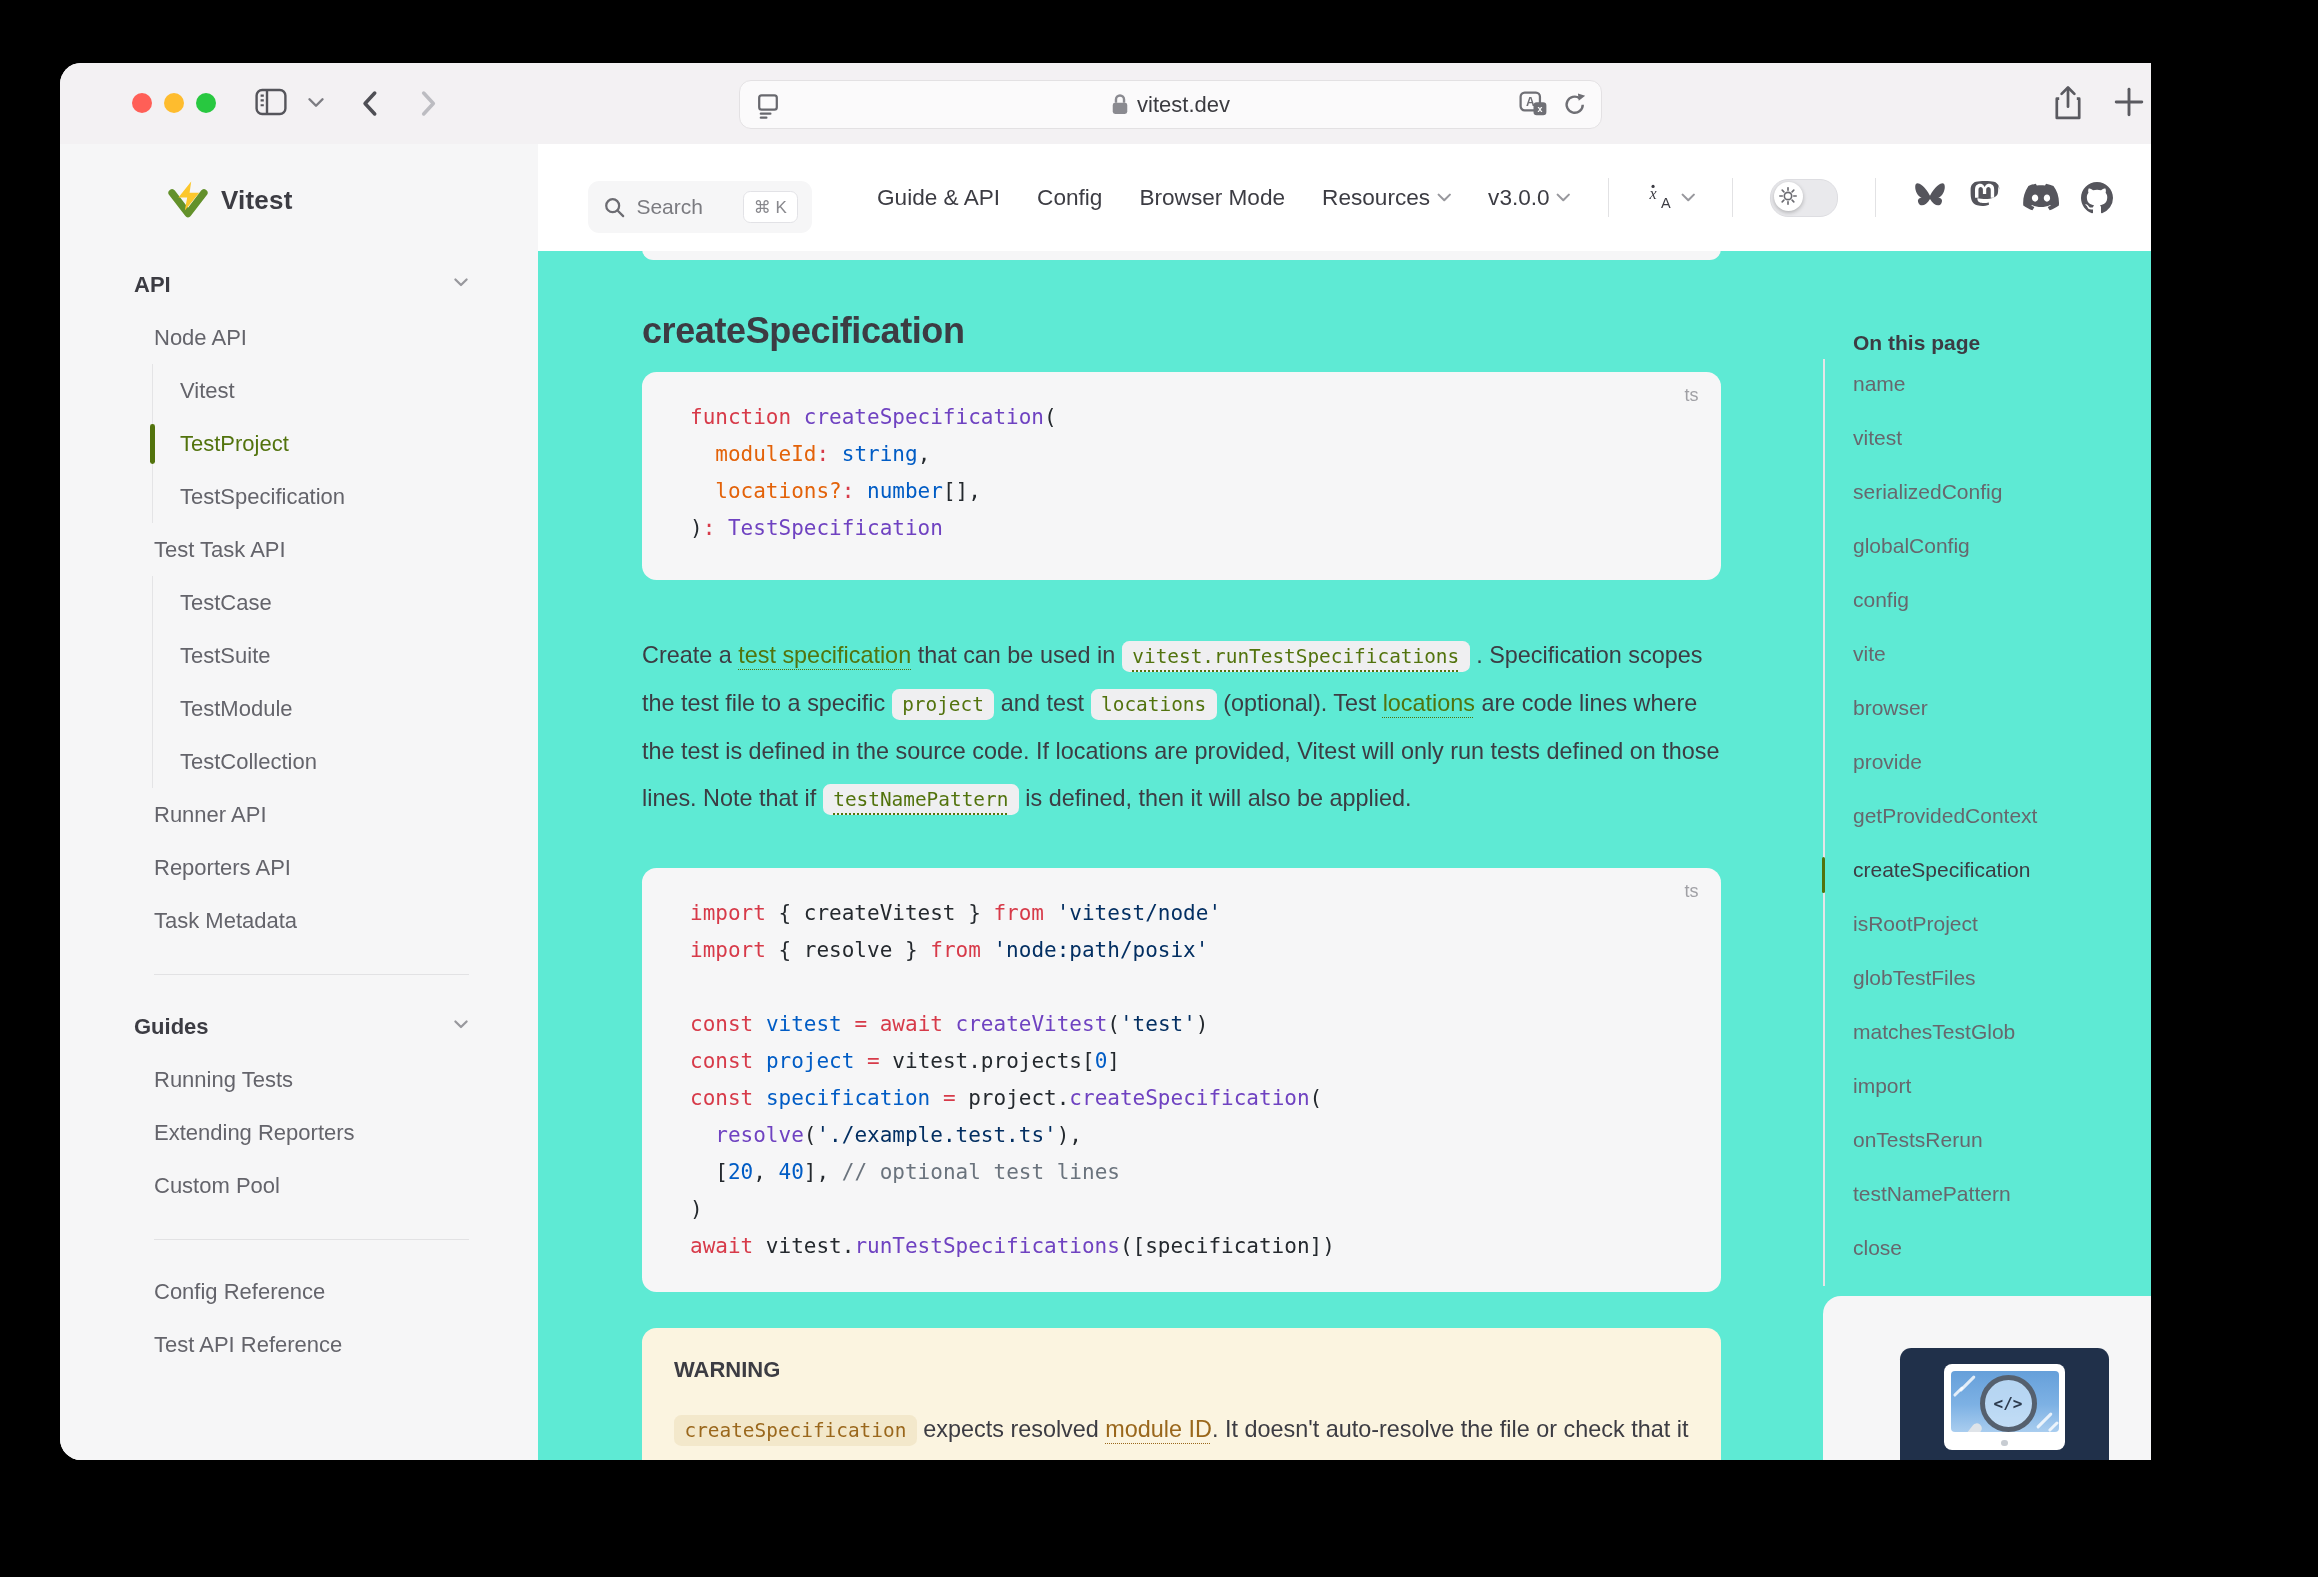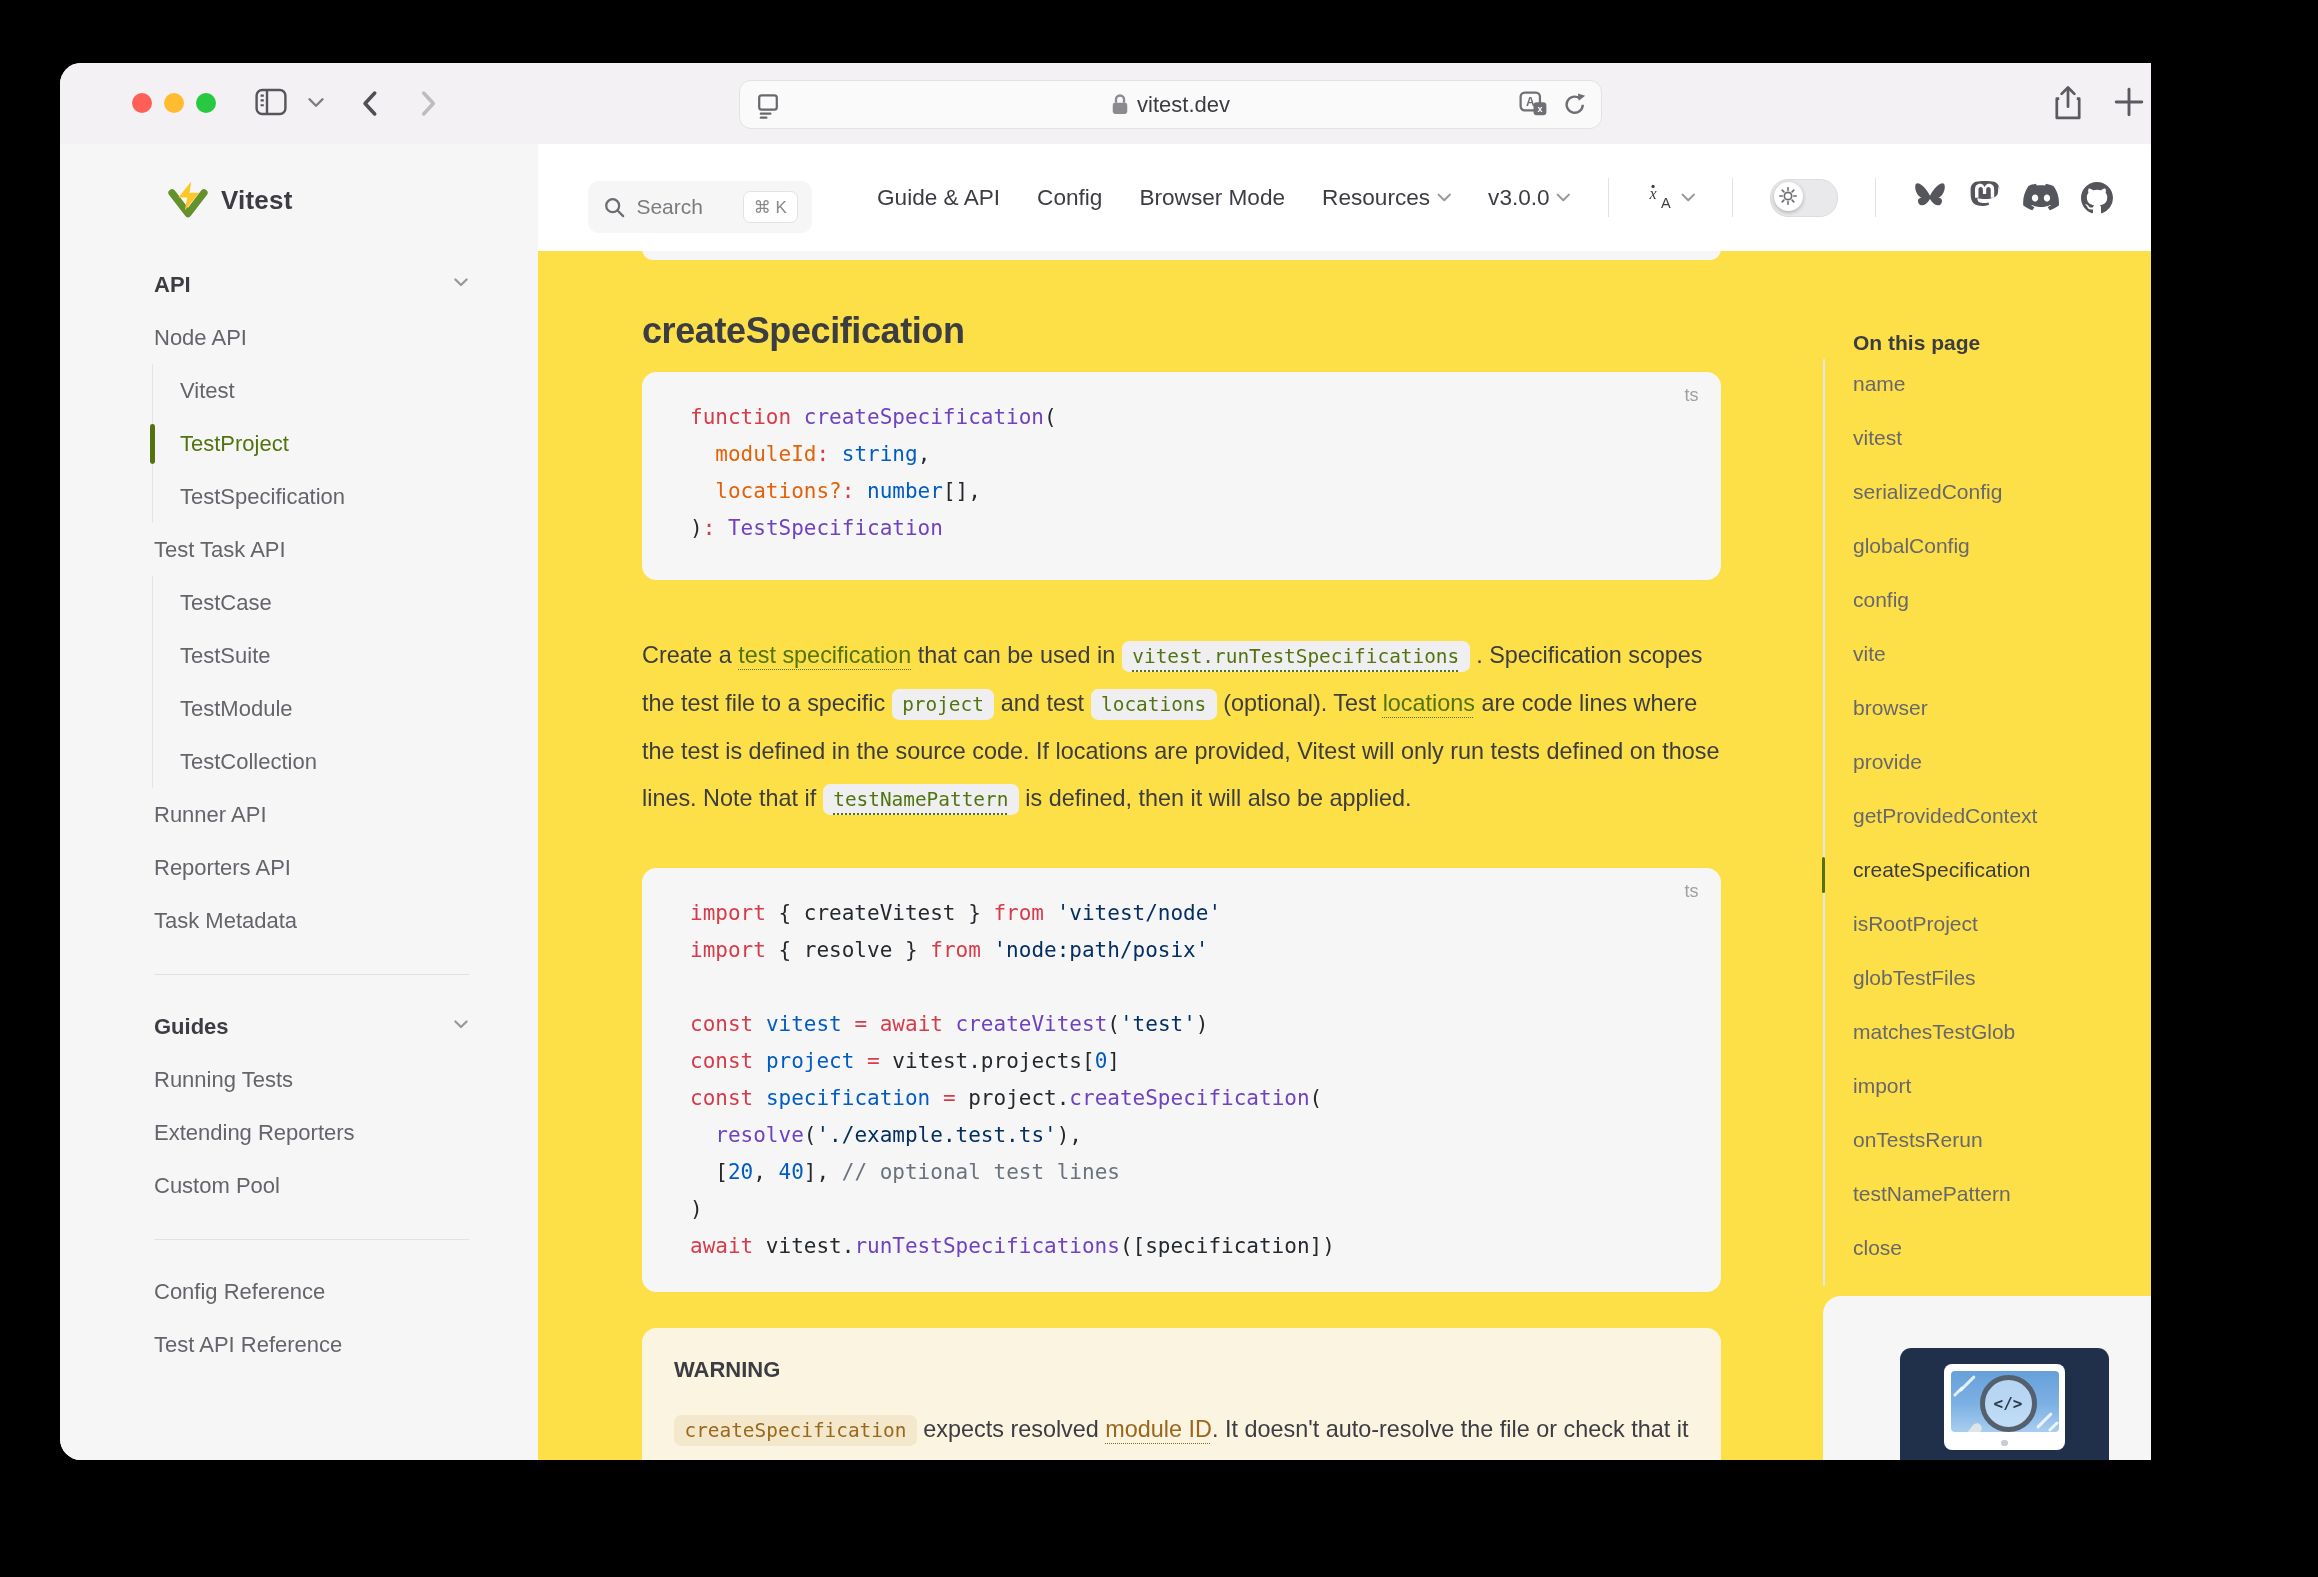--- a/index.html
+++ b/index.html
@@ -16,31 +16,31 @@
   .addr-center{display:flex;align-items:center;gap:8px;font-size:22px;color:#3b3b40;}
   .addr-left{position:absolute;left:16px;top:10.5px;}
   .addr-right{position:absolute;right:13px;top:9.7px;display:flex;gap:13px;align-items:center;}
   
   .page{position:absolute;top:81px;left:0;right:0;bottom:0;}
   .sidebar{position:absolute;left:0;top:0;bottom:0;width:478px;background:#f6f6f7;}
   .logo{position:absolute;left:107px;top:36px;display:flex;align-items:center;gap:12px;}
   .logo-text{font-size:26px;font-weight:700;color:#3c3c43;letter-spacing:0.2px;}
   .side-nav{position:absolute;left:0;top:114px;right:0;}
   .srow{position:relative;height:53px;display:flex;align-items:center;font-size:22px;color:#64646b;}
-  .srow.header{padding-left:94px;font-weight:700;color:#3c3c43;}
+  .srow.header{padding-left:74px;font-weight:700;color:#3c3c43;}
   .srow.item{padding-left:94px;}
   .srow.subitem{padding-left:27px;}
   .subgroup{margin-left:92px;border-left:1.6px solid #e4e4e6;}
   .srow.active{color:#52730d;font-weight:500;}
   .srow.active::before{content:"";position:absolute;left:-3.2px;top:6.5px;bottom:6.5px;width:4.8px;background:#52730d;border-radius:2.4px;}
   .side-divider{height:53px;position:relative;}
   .side-divider::after{content:"";position:absolute;left:94px;width:315px;top:27px;height:0.8px;background:#e2e2e4;}
   .schev{position:absolute;right:69px;top:19.4px;}
   
-  .main{position:absolute;left:478px;top:0;right:0;bottom:0;background:#fde047;}
+  .main{position:absolute;left:478px;top:0;right:0;bottom:0;background:#5eead4;}
   .siteheader{position:absolute;top:0;left:0;right:0;height:107px;background:#fff;z-index:6;}
   .search{position:absolute;left:50px;top:37px;width:224px;height:52px;border-radius:11.3px;background:#f6f6f7;
           display:flex;align-items:center;gap:11.3px;padding:0 14.5px;box-sizing:border-box;}
   .search-label{font-size:21px;color:#7b7b80;flex:1;}
   .kbd{background:#fff;border:0.8px solid #e2e2e6;border-radius:7.3px;font-size:17px;color:#88888d;
        padding:4.8px 9.7px;white-space:nowrap;}
   .topnav{position:absolute;left:339px;right:81px;top:0;height:107px;display:flex;align-items:center;
           gap:37px;}
   .navlink{display:flex;align-items:center;gap:6.5px;font-size:22.6px;font-weight:500;color:#3c3c43;white-space:nowrap;}
   .vsep{width:0.8px;height:39px;background:#e2e2e4;}

